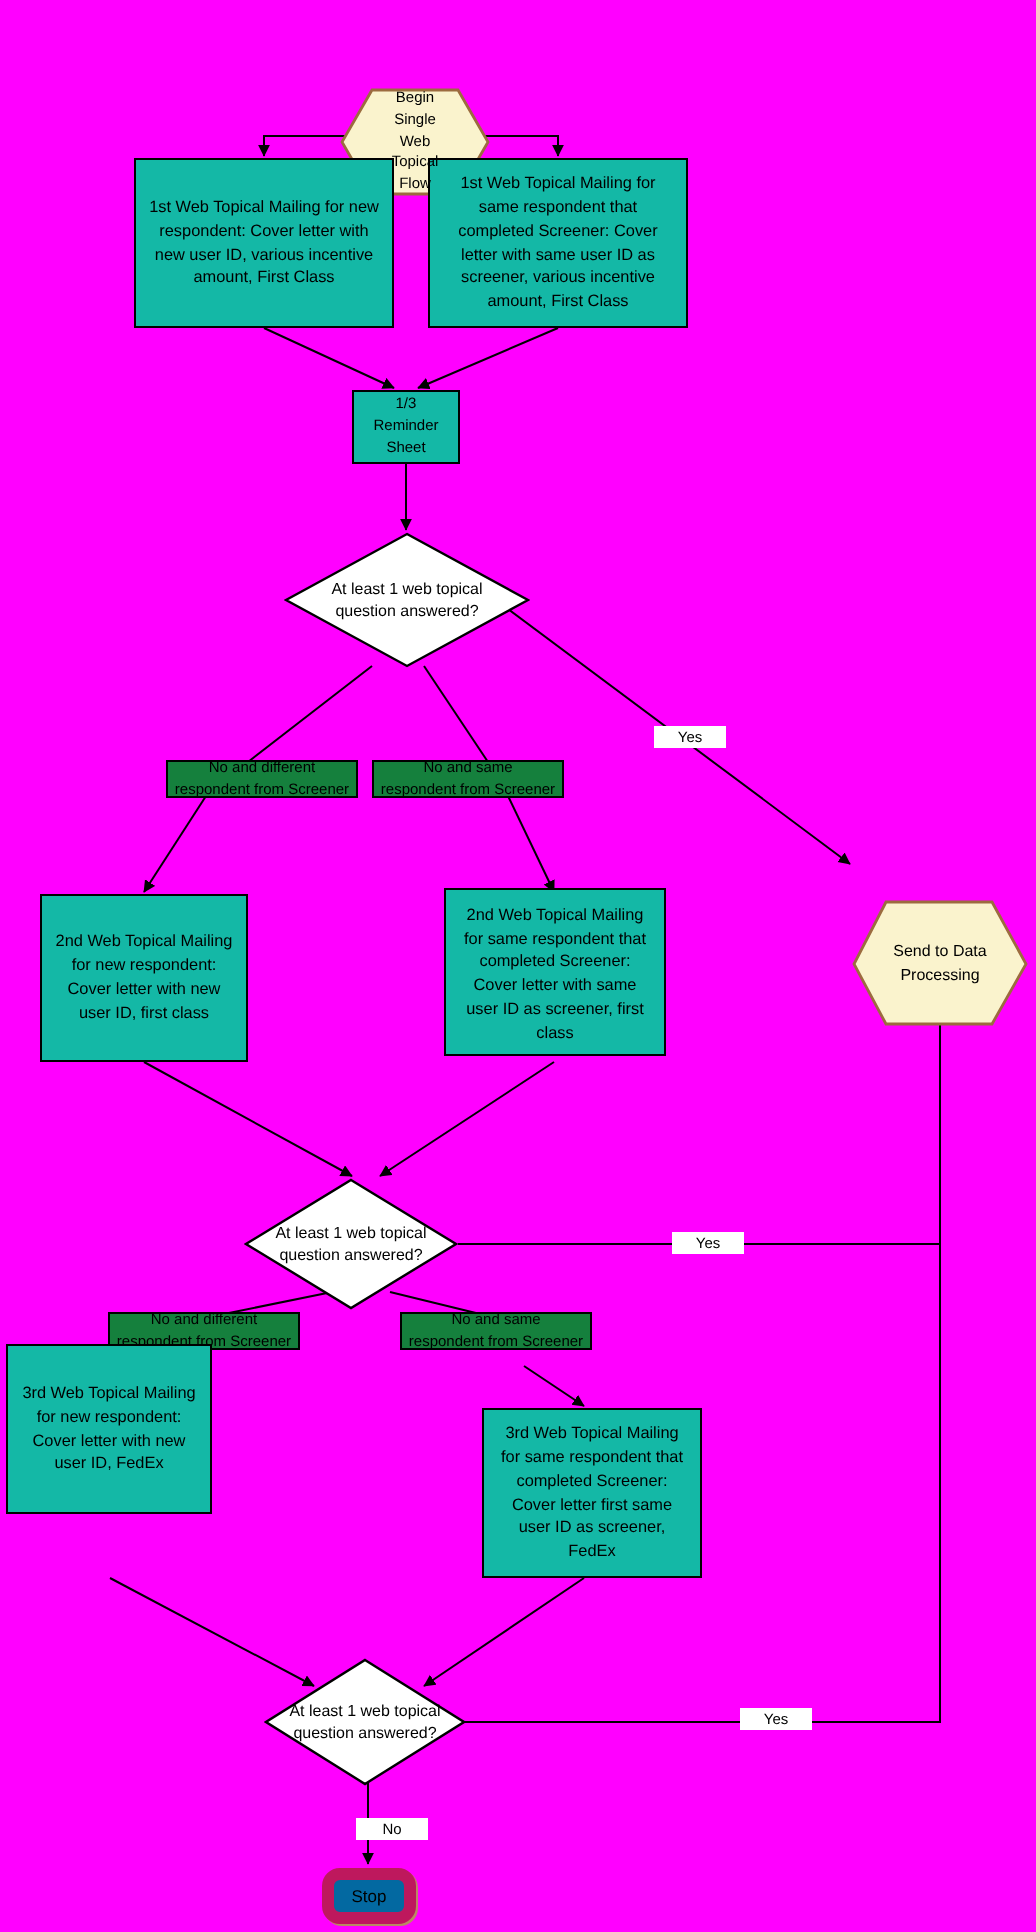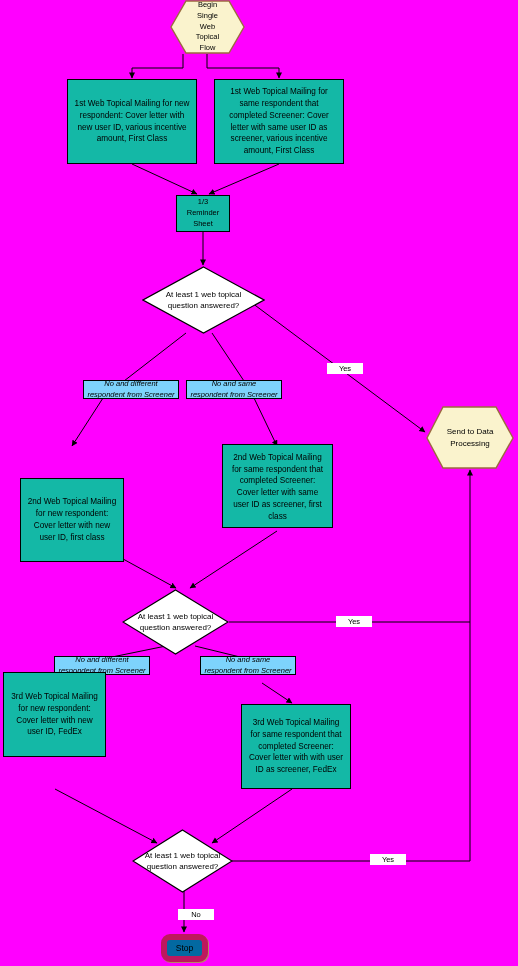--- a/index.html
+++ b/index.html
@@ -20,28 +20,27 @@
     background:#14b8a6;
     border:1px solid #000000;
     color:#000000;
     font-size:8.2px;
     line-height:1.45;
     padding:4px 5px;
   }
 
   
   .chip{
-    background:#7dd3fc;
+    background:#15803d;
     border:1px solid #000000;
     color:#000000;
     font-size:7.5px;
     line-height:1.4;
     padding:1px 3px;
     white-space:pre-line;
-    font-style:italic;
   }
   .chip-plain{
     background:#ffffff;
     border:none;
     color:#000000;
     font-size:7.5px;
     line-height:1.2;
     padding:0 18px;
   }
 
@@ -50,21 +49,21 @@
     color:#000;
     font-size:8px;
     line-height:1.4;
   }
   .diamond .dshape{
     position:absolute;left:0;top:0;width:100%;height:100%;
   }
   .diamond .dtext{position:relative;z-index:2;width:82%;text-align:center;}
 
   
-  .hex{font-size:8px;line-height:1.45;color:#000;}
+  .hex{font-size:8px;line-height:1.45;color:#000;margin-top:44px;}
   .hex .hshape{position:absolute;left:0;top:0;width:100%;height:100%;}
   .hex .htext{position:relative;z-index:2;width:78%;}
 
   
   .stop{
     background:#0369a1;
     border:6px solid #be185d;
     border-radius:9px;
     font-size:8.5px;
     color:#000;
@@ -166,21 +165,21 @@
 respondent from Screener</span>
   </div>
 
   <div class="node hex" style="left:425px;top:406px;width:90px;height:64px;">
     <svg class="hshape" viewBox="0 0 90 64" preserveAspectRatio="none">
       <polygon points="18,1 71,1 88,32 71,62 18,62 2,32" fill="#faf3cd" stroke="#9c6b3f" stroke-width="1.4"></polygon>
     </svg>
     <div class="htext">Send to Data Processing</div>
   </div>
 
-  <div class="node box" style="left:20px;top:447px;width:104px;height:84px;margin-top:31px;">
+  <div class="node box" style="left:20px;top:447px;width:104px;height:84px;">
     <span>2nd Web Topical Mailing for new respondent: Cover letter with new user ID, first class</span>
   </div>
 
   <div class="node box" style="left:222px;top:444px;width:111px;height:84px;align-items:flex-end;">
     <span>2nd Web Topical Mailing for same respondent that completed Screener: Cover letter with same user ID as screener, first class</span>
   </div>
 
   <div class="node diamond" style="left:122px;top:589px;width:107px;height:66px;">
     <svg class="dshape" viewBox="0 0 107 66" preserveAspectRatio="none">
       <polygon points="53.5,1 106,33 53.5,65 1,33" fill="#ffffff" stroke="#000000" stroke-width="1.2"></polygon>
@@ -200,21 +199,21 @@
   <div class="node chip" style="left:200px;top:656px;width:96px;height:19px;">
     <span>No and same
 respondent from Screener</span>
   </div>
 
   <div class="node box" style="left:3px;top:672px;width:103px;height:85px;">
     <span>3rd Web Topical Mailing for new respondent: Cover letter with new user ID, FedEx</span>
   </div>
 
   <div class="node box" style="left:241px;top:704px;width:110px;height:85px;">
-    <span>3rd Web Topical Mailing for same respondent that completed Screener: Cover letter with with user ID as screener, FedEx</span>
+    <span>3rd Web Topical Mailing for same respondent that completed Screener: Cover letter first same user ID as screener, FedEx</span>
   </div>
 
   <div class="node diamond" style="left:132px;top:829px;width:101px;height:64px;">
     <svg class="dshape" viewBox="0 0 101 64" preserveAspectRatio="none">
       <polygon points="50.5,1 100,32 50.5,63 1,32" fill="#ffffff" stroke="#000000" stroke-width="1.2"></polygon>
     </svg>
     <div class="dtext">At least 1 web topical question answered?</div>
   </div>
 
   <div class="node chip-plain" style="left:370px;top:854px;width:18px;height:11px;">

